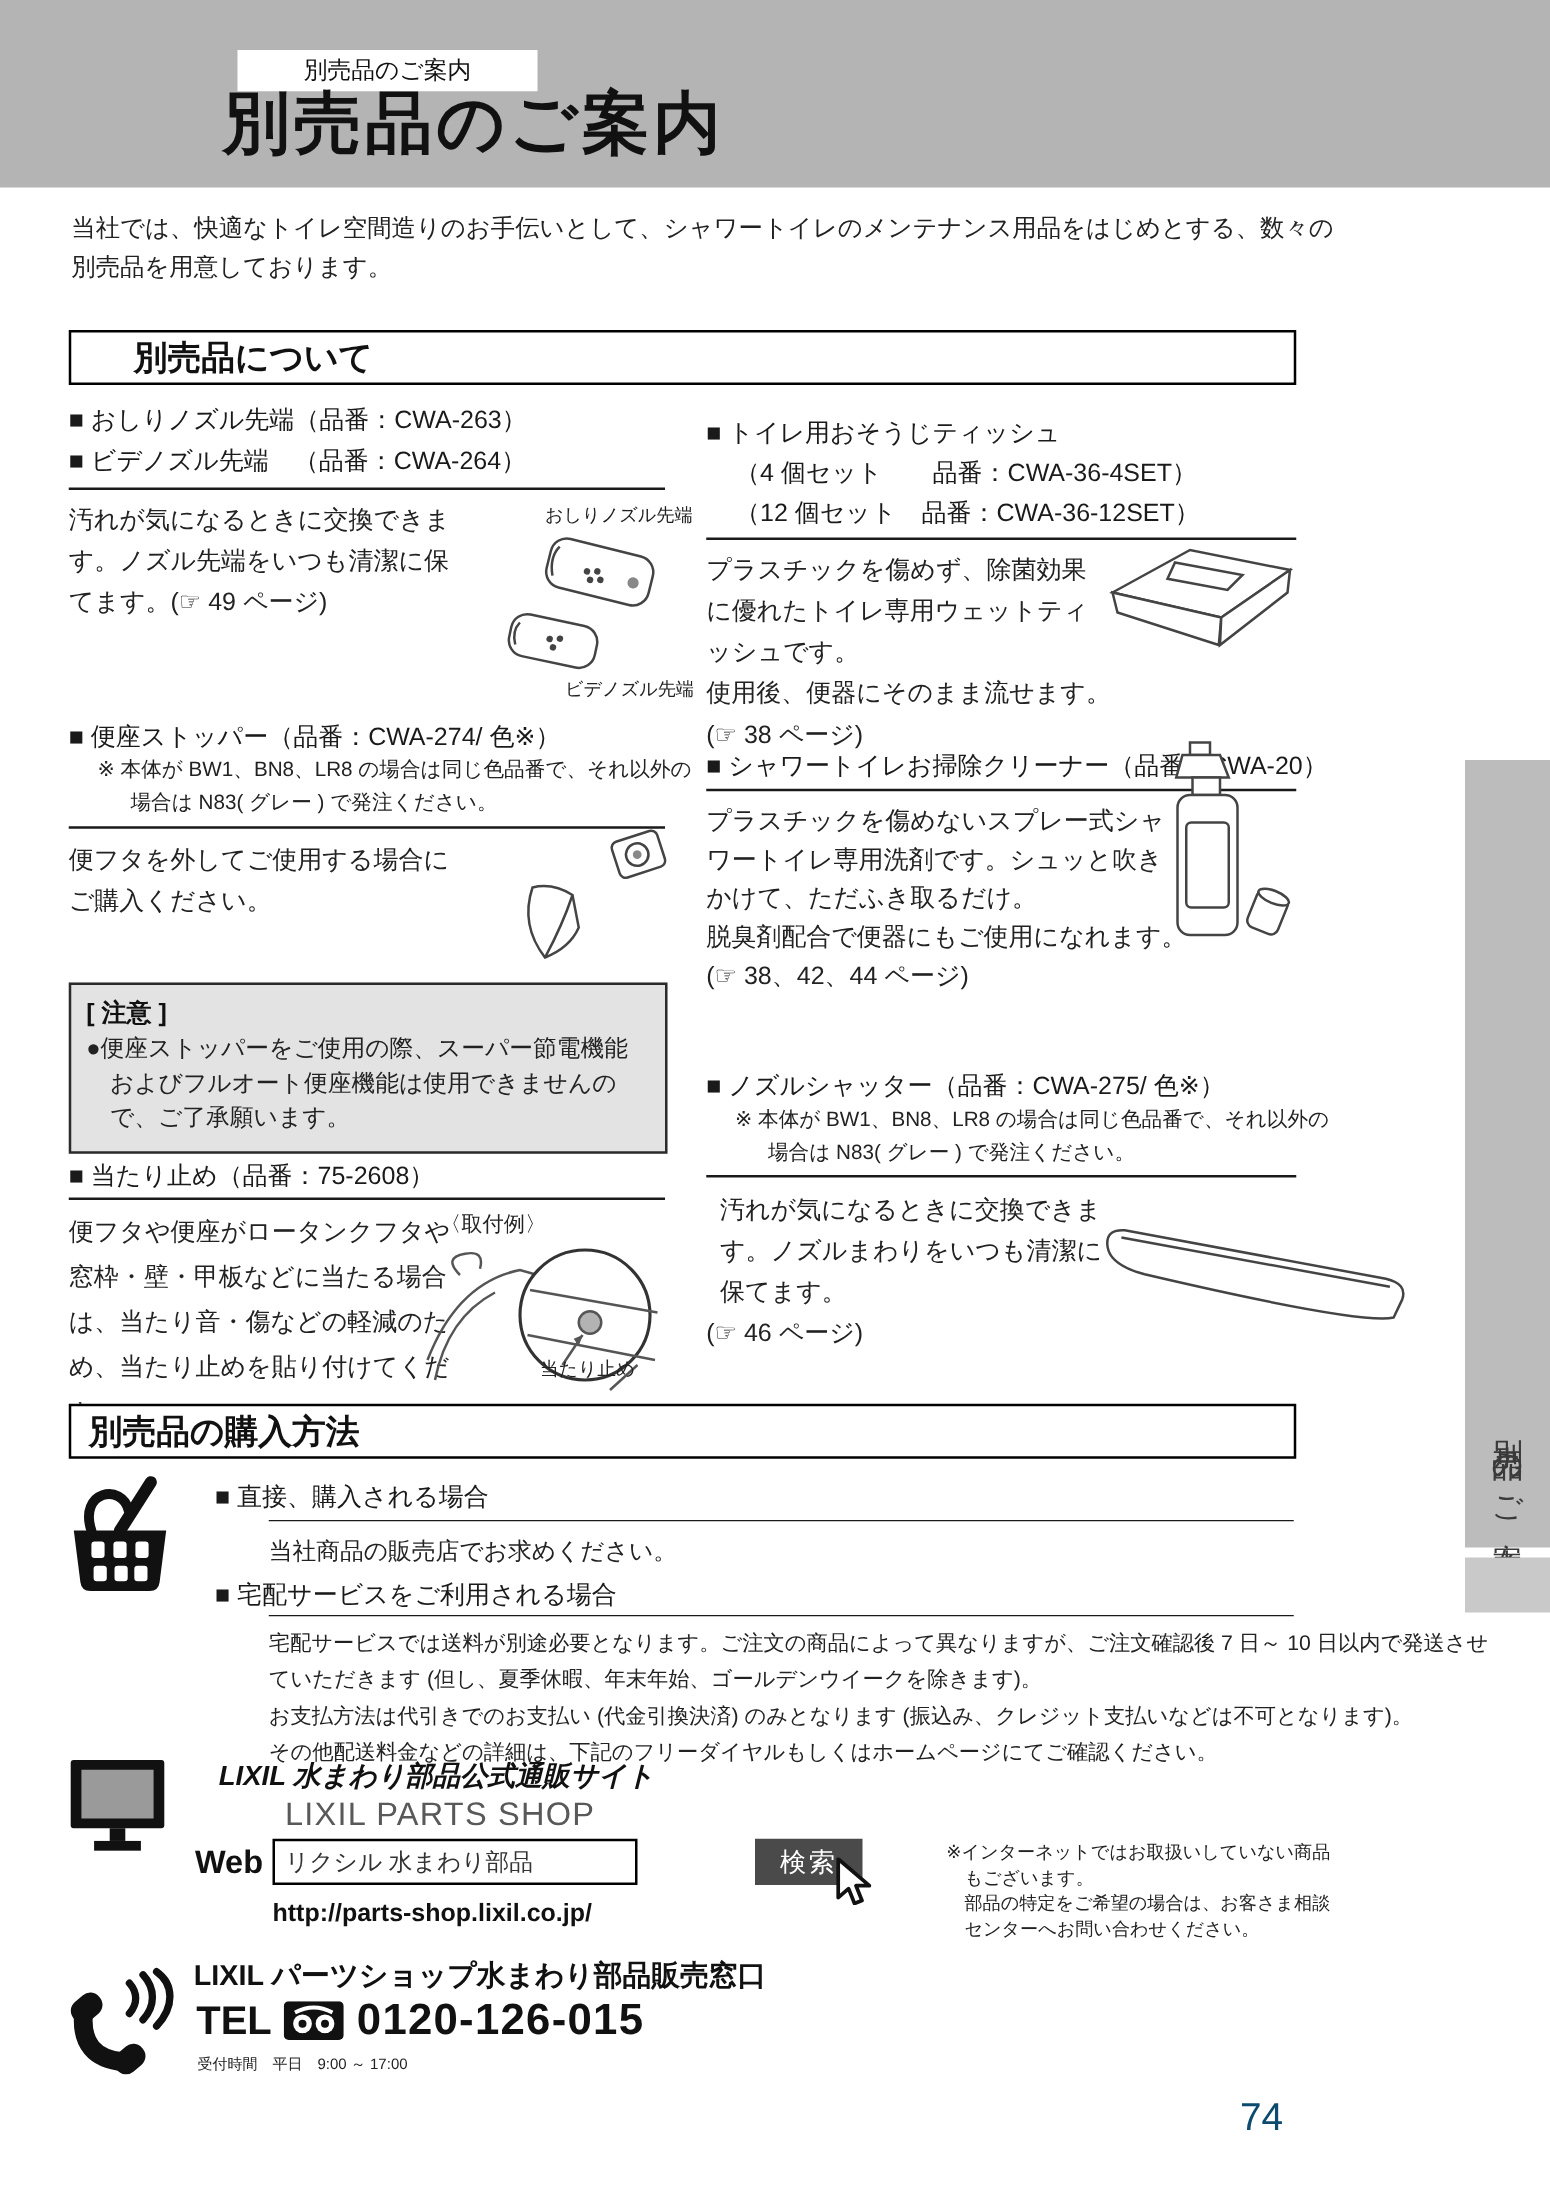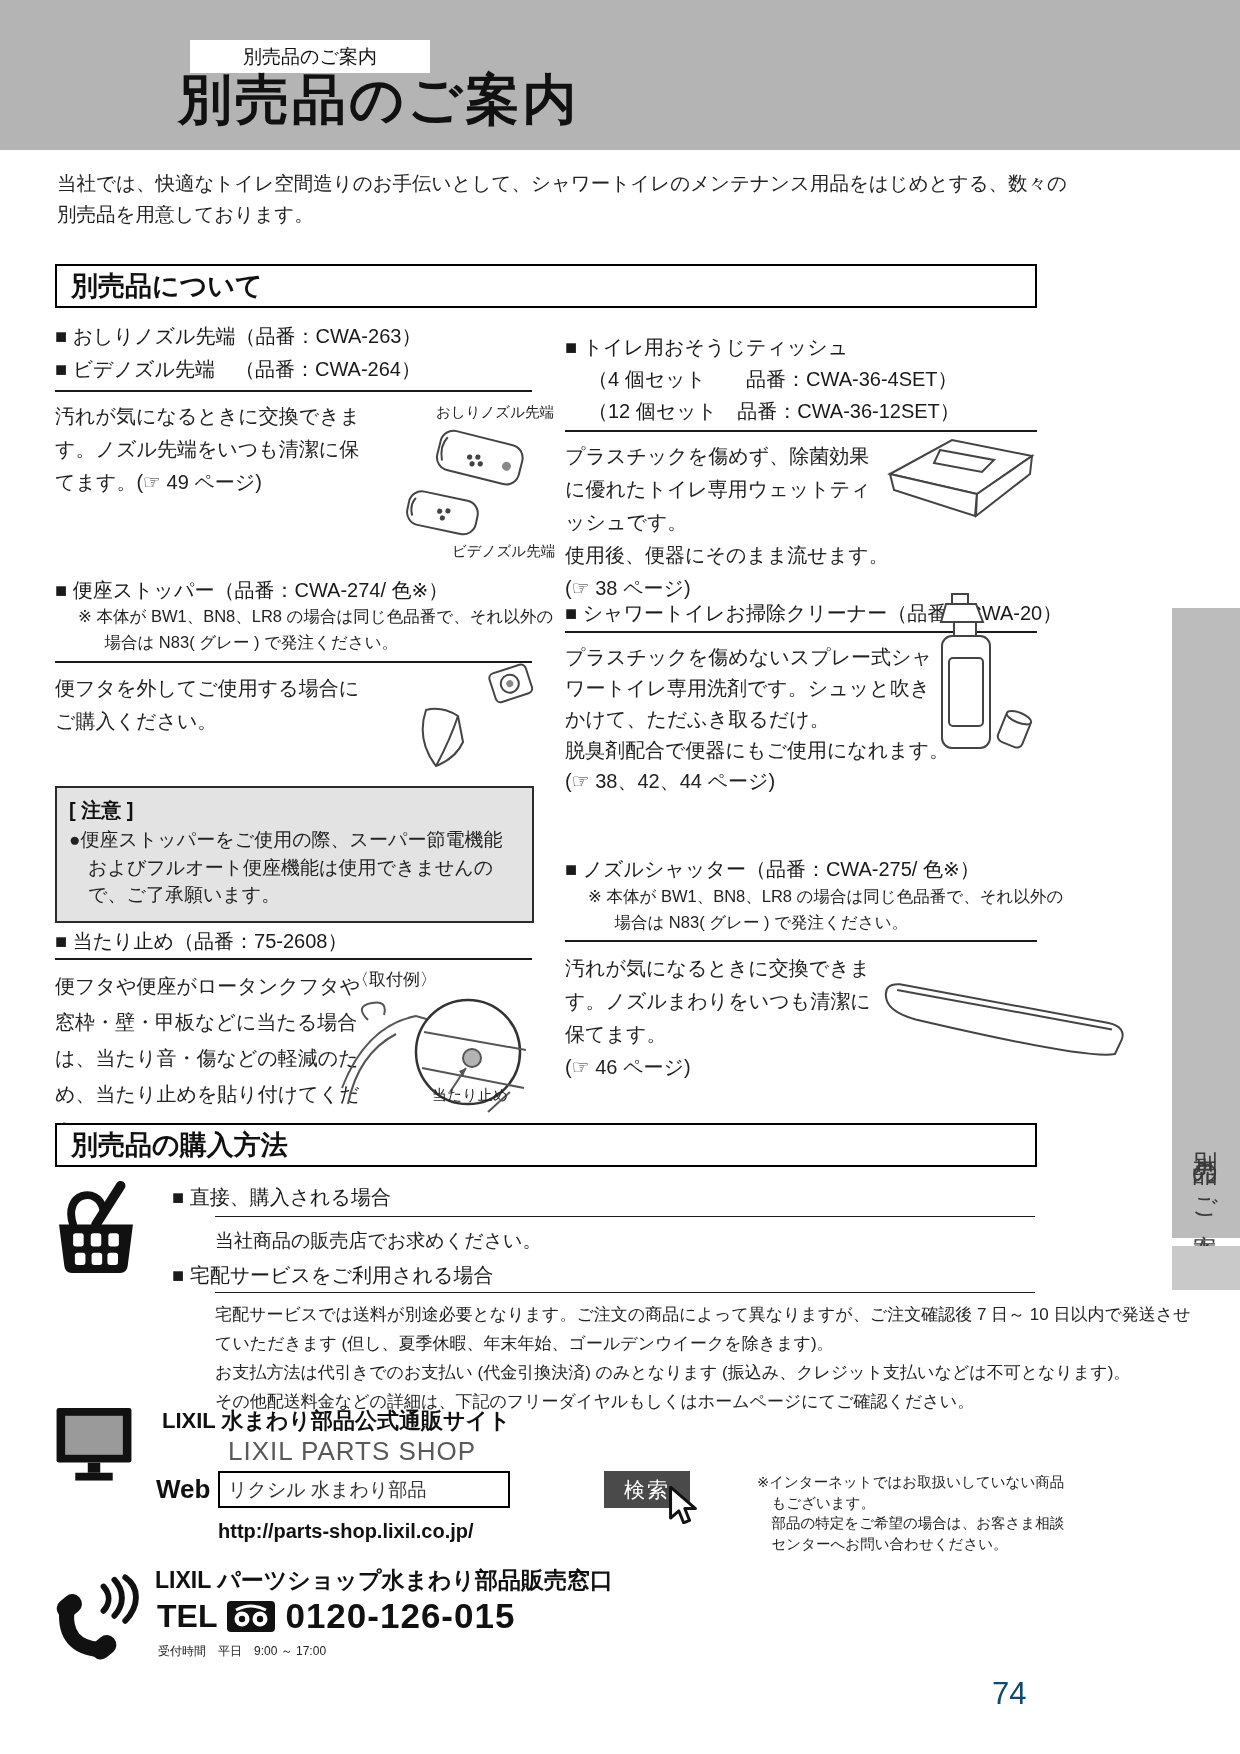--- a/index.html
+++ b/index.html
@@ -61,21 +61,21 @@
 <body>
 
 <div id="page">
 
   <div class="abs banner"></div>
   <div class="abs badge">別売品のご案内</div>
   <div class="abs big-title">別売品のご案内</div>
 
   <div class="abs intro">当社では、快適なトイレ空間造りのお手伝いとして、シャワートイレのメンテナンス用品をはじめとする、数々の別売品を用意しております。</div>
 
-  <div class="abs secbox" style="top:264px;">
+  <div class="abs secbox" style="top:264px;padding-left:36px;">
     <div class="h">別売品について</div>
   </div>
 
   <div class="abs item-head" style="left:55px;top:320px;line-height:33px;">
     <div>■ おしりノズル先端（品番：CWA-263）</div>
     <div>■ ビデノズル先端　（品番：CWA-264）</div>
   </div>
   <div class="abs rule" style="left:55px;top:390px;width:477px;"></div>
   <div class="abs body" style="left:55px;top:400px;width:308px;">汚れが気になるときに交換できます。ノズル先端をいつも清潔に保てます。(☞ 49 ページ)</div>
   <div class="abs small-label" style="left:436px;top:403px;">おしりノズル先端</div>
@@ -178,21 +178,21 @@
         <rect x="0" y="0" width="26" height="32" rx="6"></rect>
         <ellipse cx="13" cy="3" rx="13" ry="5"></ellipse>
       </g>
     </svg>
   </div>
 
   <div class="abs item-head" style="left:565px;top:856px;">■ ノズルシャッター（品番：CWA-275/ 色※）</div>
   <div class="abs note" style="left:588px;top:884px;width:452px;">※ 本体が BW1、BN8、LR8 の場合は同じ色品番で、それ以外の場合は N83( グレー ) で発注ください。</div>
   <div class="abs rule" style="left:565px;top:940px;width:472px;"></div>
   <div class="abs" style="left:565px;top:952px;width:472px;">
-    <div class="body" style="width:312px;">汚れが気になるときに交換できます。ノズルまわりをいつも清潔に保てます。</div>
+    <div class="body" style="width:312px;margin-left:11px;">汚れが気になるときに交換できます。ノズルまわりをいつも清潔に保てます。</div>
     <div class="body">(☞ 46 ページ)</div>
   </div>
   <div class="abs" style="left:872px;top:982px;">
     <svg width="268" height="88" viewBox="0 0 268 88" fill="#fff" stroke="#444" stroke-width="2">
       <g transform="rotate(7 130 40)">
         <path d="M12 30 Q8 16 24 15 L236 28 Q254 30 251 43 L246 58 Q220 67 44 48 Q16 44 12 30 Z"></path>
         <path d="M22 21 L240 34" fill="none"></path>
       </g>
     </svg>
   </div>
@@ -227,21 +227,21 @@
   </div>
 
   <div class="abs" style="left:55px;top:1406px;">
     <svg width="78" height="82" viewBox="0 0 100 104" fill="#111">
       <rect x="2" y="2" width="96" height="70" rx="3"></rect>
       <rect x="13" y="12" width="74" height="50" fill="#9a9a9a"></rect>
       <rect x="42" y="72" width="16" height="13"></rect>
       <rect x="26" y="85" width="48" height="10"></rect>
     </svg>
   </div>
-  <div class="abs site-title" style="left:162px;top:1406px;">LIXIL 水まわり部品公式通販サイト</div>
+  <div class="abs site-title" style="left:175px;top:1406px;font-style:italic;">LIXIL 水まわり部品公式通販サイト</div>
   <div class="abs site-name" style="left:228px;top:1436px;">LIXIL PARTS SHOP</div>
   <div class="abs web-label" style="left:156px;top:1474px;">Web</div>
   <input class="abs search-box" style="left: 218px; top: 1471px;" type="text" value="リクシル 水まわり部品">
   <button class="abs search-btn" style="left:604px;top:1471px;">検索</button>
   <div class="abs" style="left:668px;top:1486px;">
     <svg width="36" height="38" viewBox="0 0 30 32">
       <polygon points="2,1 2,27 9,21 13,31 18,29 14,19 23,19" fill="#fff" stroke="#111" stroke-width="2.5" stroke-linejoin="round"></polygon>
     </svg>
   </div>
   <div class="abs url" style="left:218px;top:1520px;">http://parts-shop.lixil.co.jp/</div>

